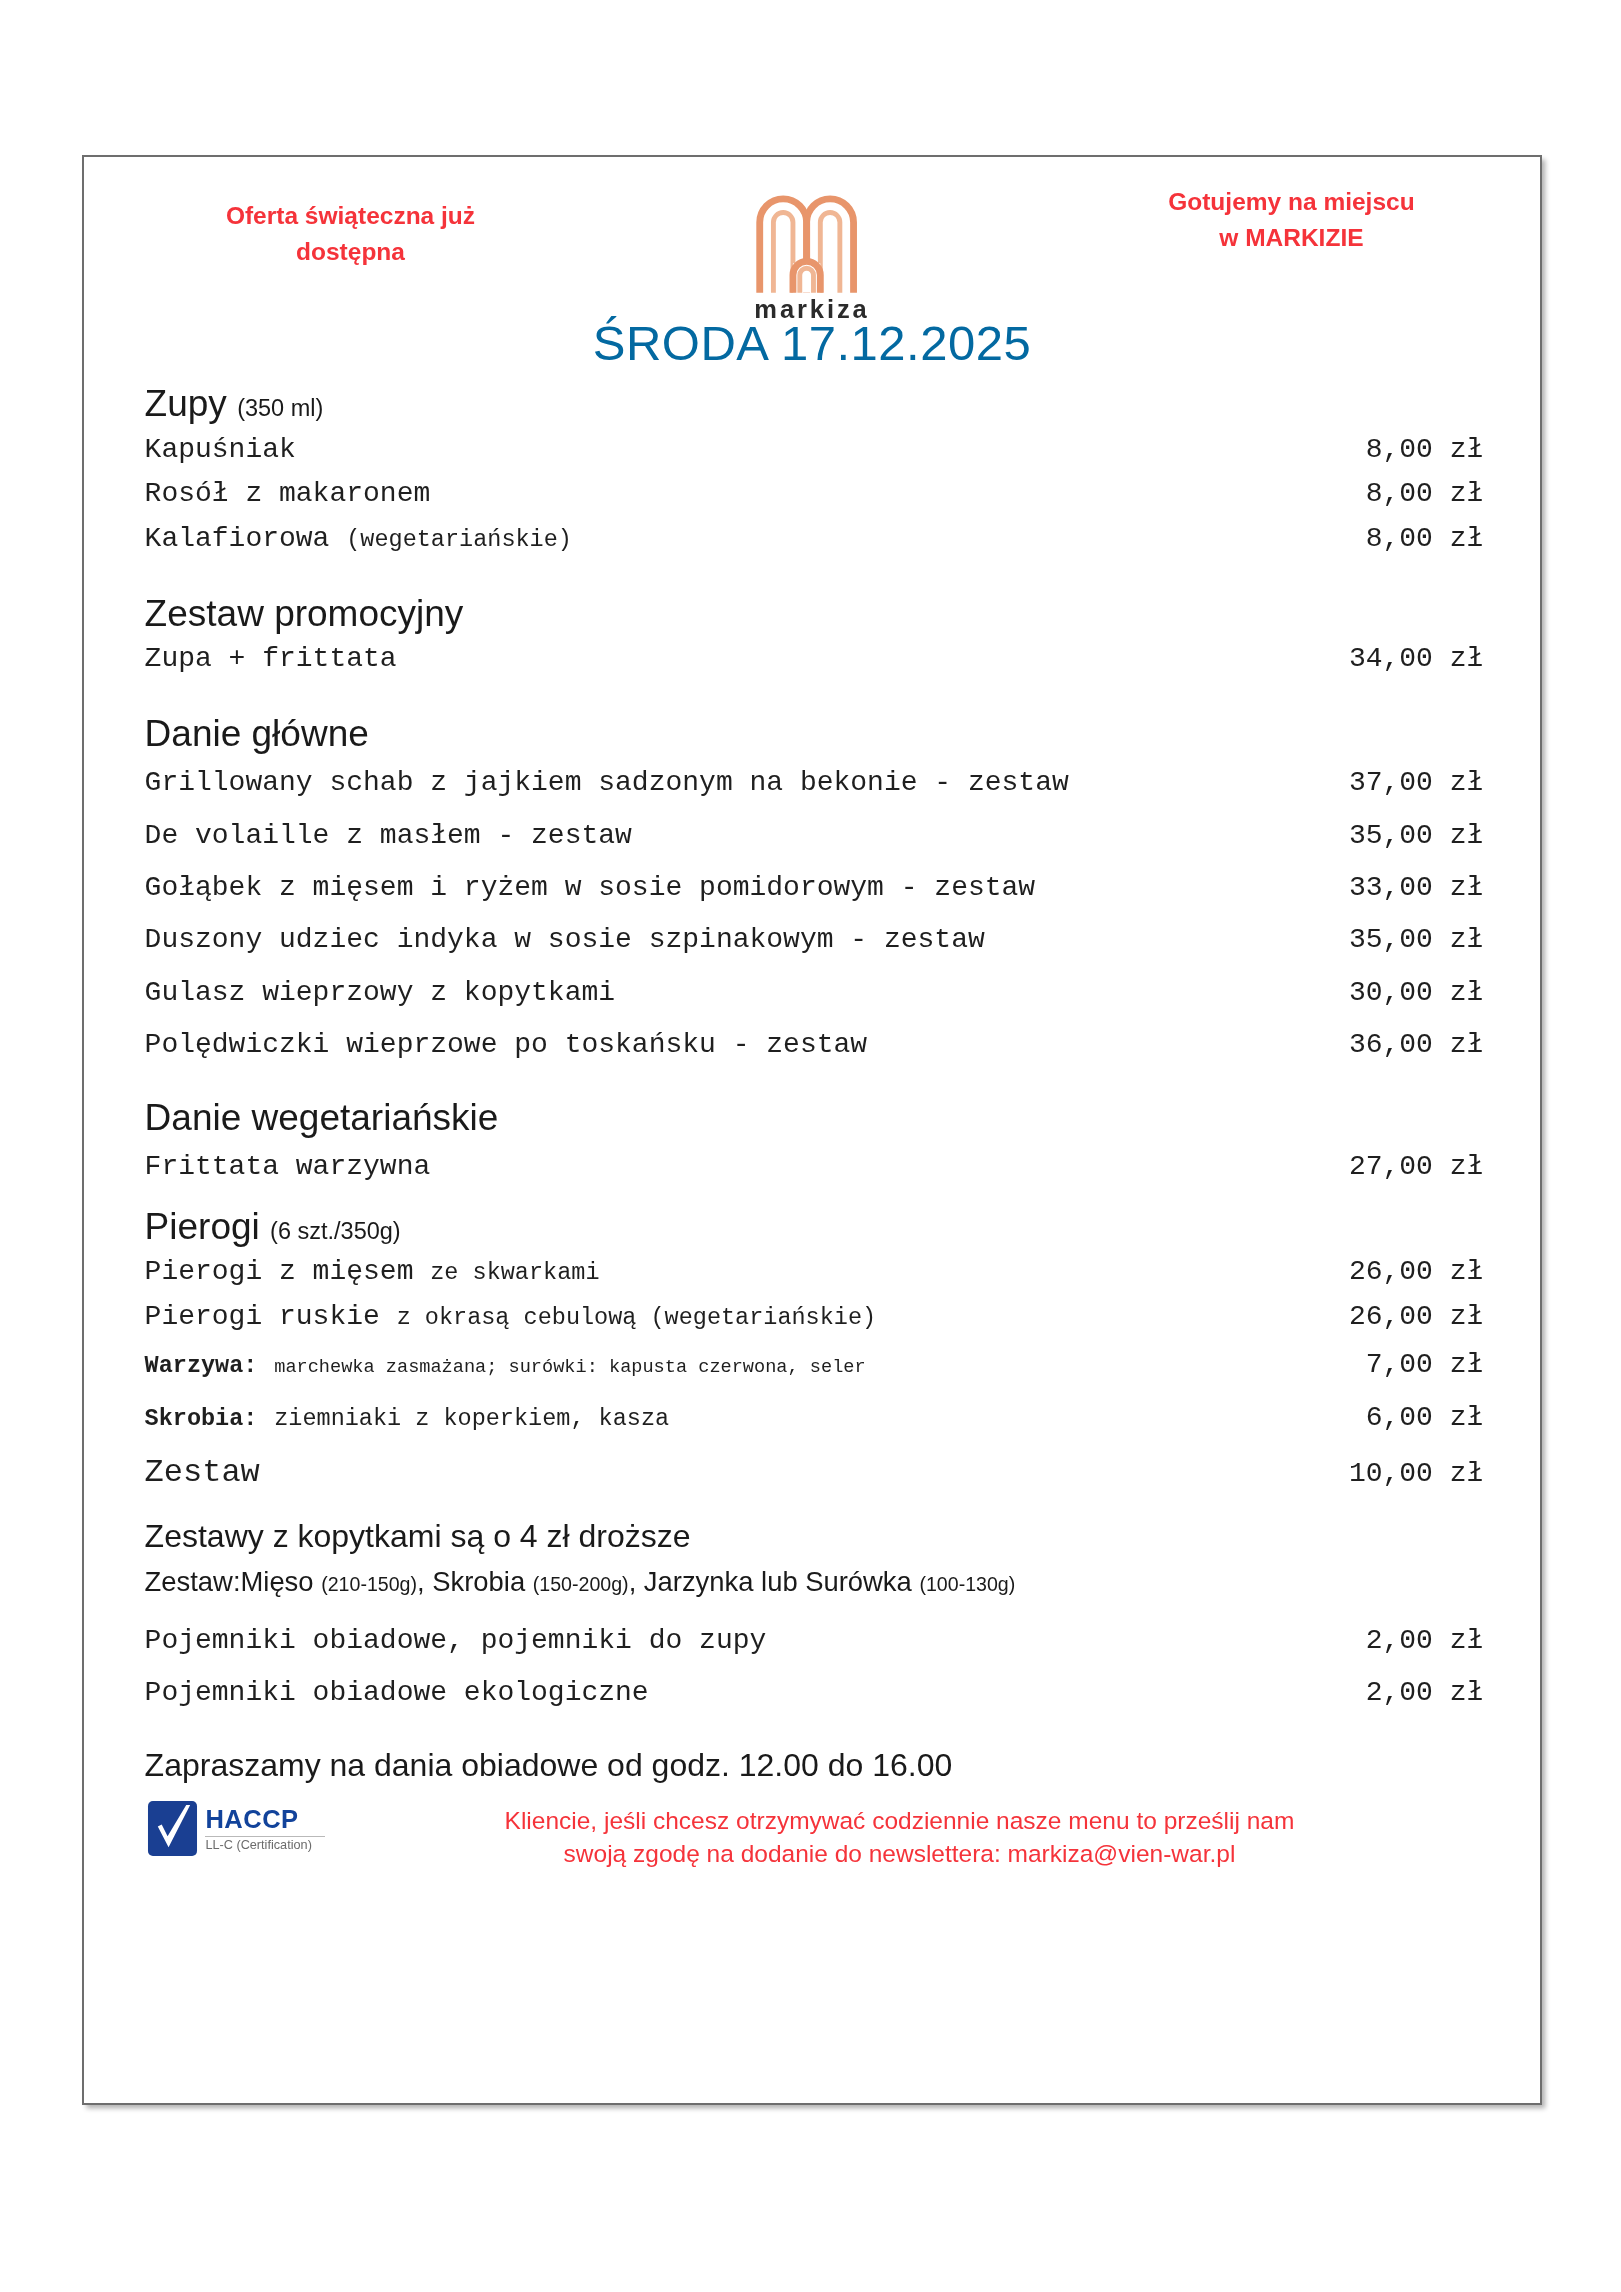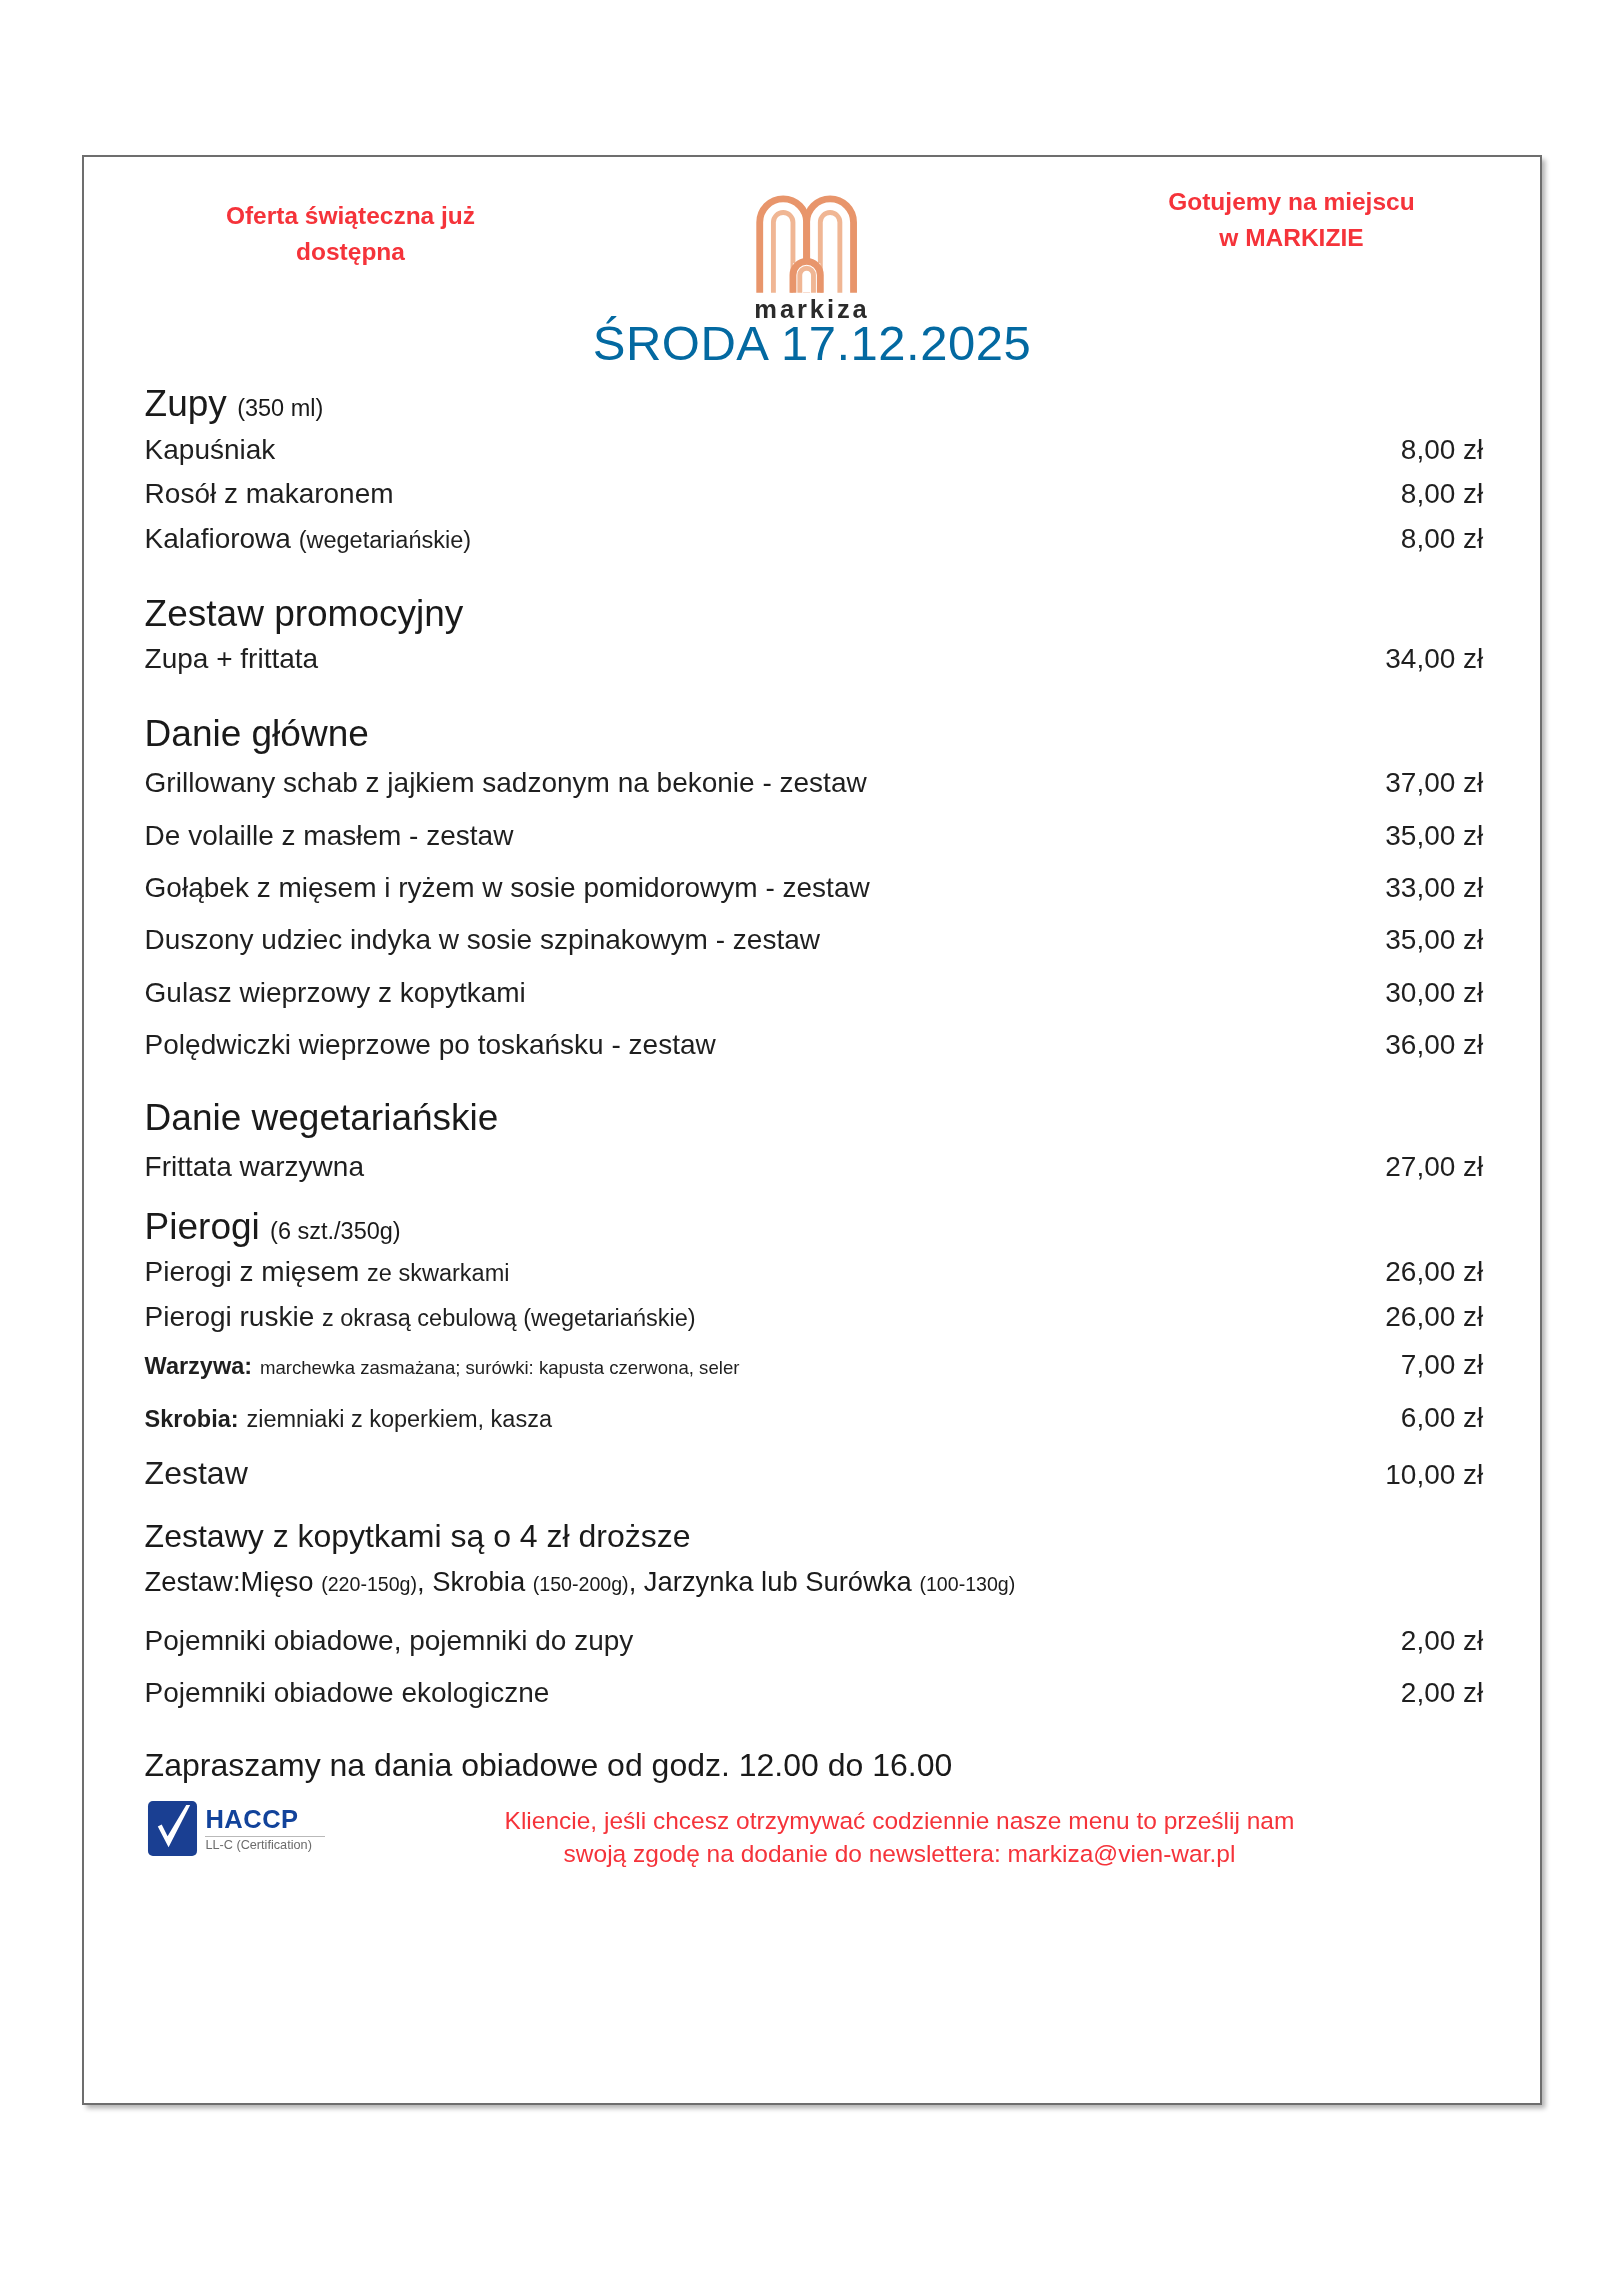--- a/index.html
+++ b/index.html
@@ -103,20 +103,21 @@
   .section-head.wide { margin-top: 25.5px; }
 
   .row {
     display: flex;
     align-items: baseline;
     justify-content: flex-end;
     font-size: 28px;
     color: #1f1f1f;
     line-height: 1.45;
     padding: 2px 0;
+    font-family: Liberation Mono, monospace;
   }
   .row.spaced { padding: 5.9px 0; }
   .row .name { flex: 1 1 auto; padding-right: 23.5px; }
   .row .price {
     flex: 0 0 auto;
     text-align: right;
     min-width: 186px;
     white-space: nowrap;
   }
   .sub { font-size: 23.5px; }
@@ -319,21 +320,21 @@
         </div>
         <div class="row spaced">
           <span class="name" style="font-size:32px">Zestaw</span>
           <span class="price">10,00 zł</span>
         </div>
 
         <div class="note-big">Zestawy z kopytkami są o 4 zł droższe</div>
 
         <div class="note-mid">
           <span>Zestaw:Mięso</span>
-          <span class="g">(220-150g)</span><span>, Skrobia</span>
+          <span class="g">(210-150g)</span><span>, Skrobia</span>
           <span class="g">(150-200g)</span><span>, Jarzynka lub Surówka</span>
           <span class="g">(100-130g)</span>
         </div>
 
         <div class="row spaced" style="margin-top:15.7px">
           <span class="name">Pojemniki obiadowe, pojemniki do zupy</span>
           <span class="price">2,00 zł</span>
         </div>
         <div class="row spaced">
           <span class="name">Pojemniki obiadowe ekologiczne</span>

